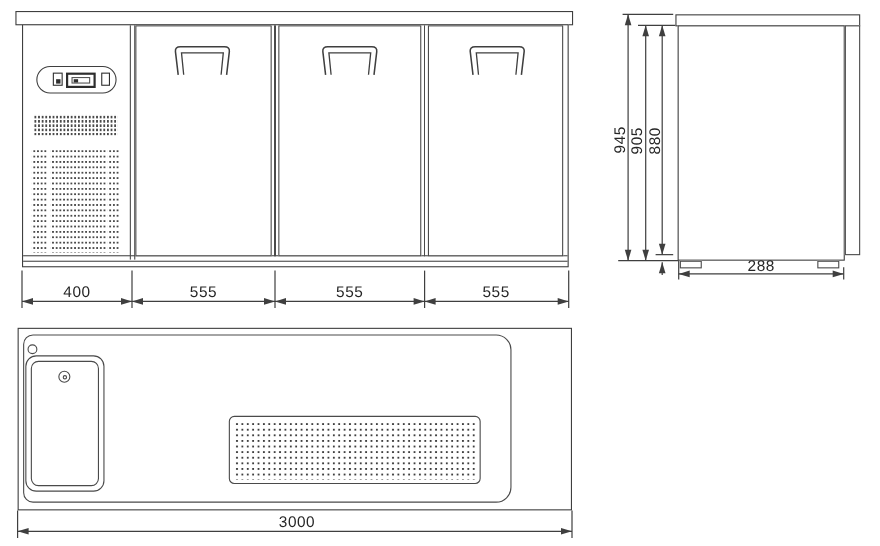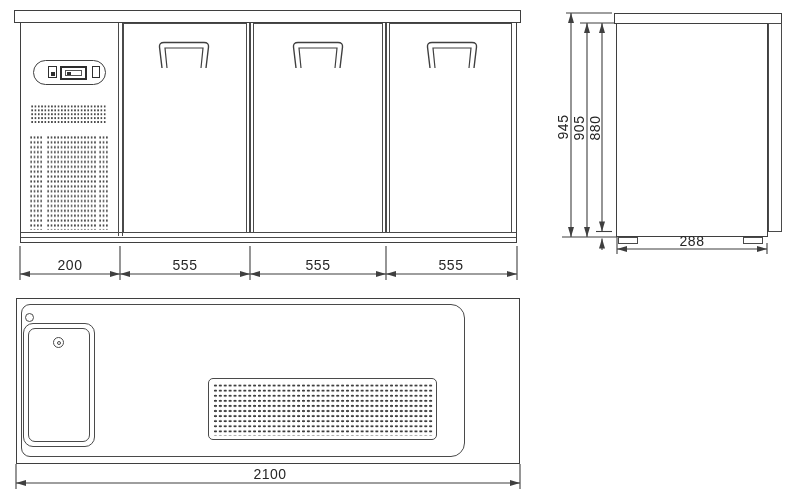--- a/index.html
+++ b/index.html
@@ -121,24 +121,24 @@
       <line x1="767" y1="243" x2="767" y2="254"></line>
       <line x1="617" y1="249" x2="767" y2="249" marker-start="url(#arw)" marker-end="url(#arw)"></line>
     </g>
     <g stroke="#3f3f3f" stroke-width="1.1">
       <line x1="16" y1="464" x2="16" y2="489"></line>
       <line x1="520" y1="464" x2="520" y2="489"></line>
       <line x1="16" y1="483" x2="520" y2="483" marker-start="url(#arw)" marker-end="url(#arw)"></line>
     </g>
   </svg>
 
-  <div class="dim-label" style="left:40px;top:258px;">200</div>
+  <div class="dim-label" style="left:40px;top:258px;">400</div>
   <div class="dim-label" style="left:155px;top:258px;">555</div>
   <div class="dim-label" style="left:288px;top:258px;">555</div>
   <div class="dim-label" style="left:421px;top:258px;">555</div>
 
   <div class="dim-label rot" style="left:533px;top:120px;">945</div>
   <div class="dim-label rot" style="left:549px;top:121px;">905</div>
   <div class="dim-label rot" style="left:565px;top:121px;">880</div>
   <div class="dim-label" style="left:662px;top:234px;">288</div>
 
-  <div class="dim-label" style="left:240px;top:467px;">2100</div>
+  <div class="dim-label" style="left:240px;top:467px;">3000</div>
 </div>
 
 </body></html>

